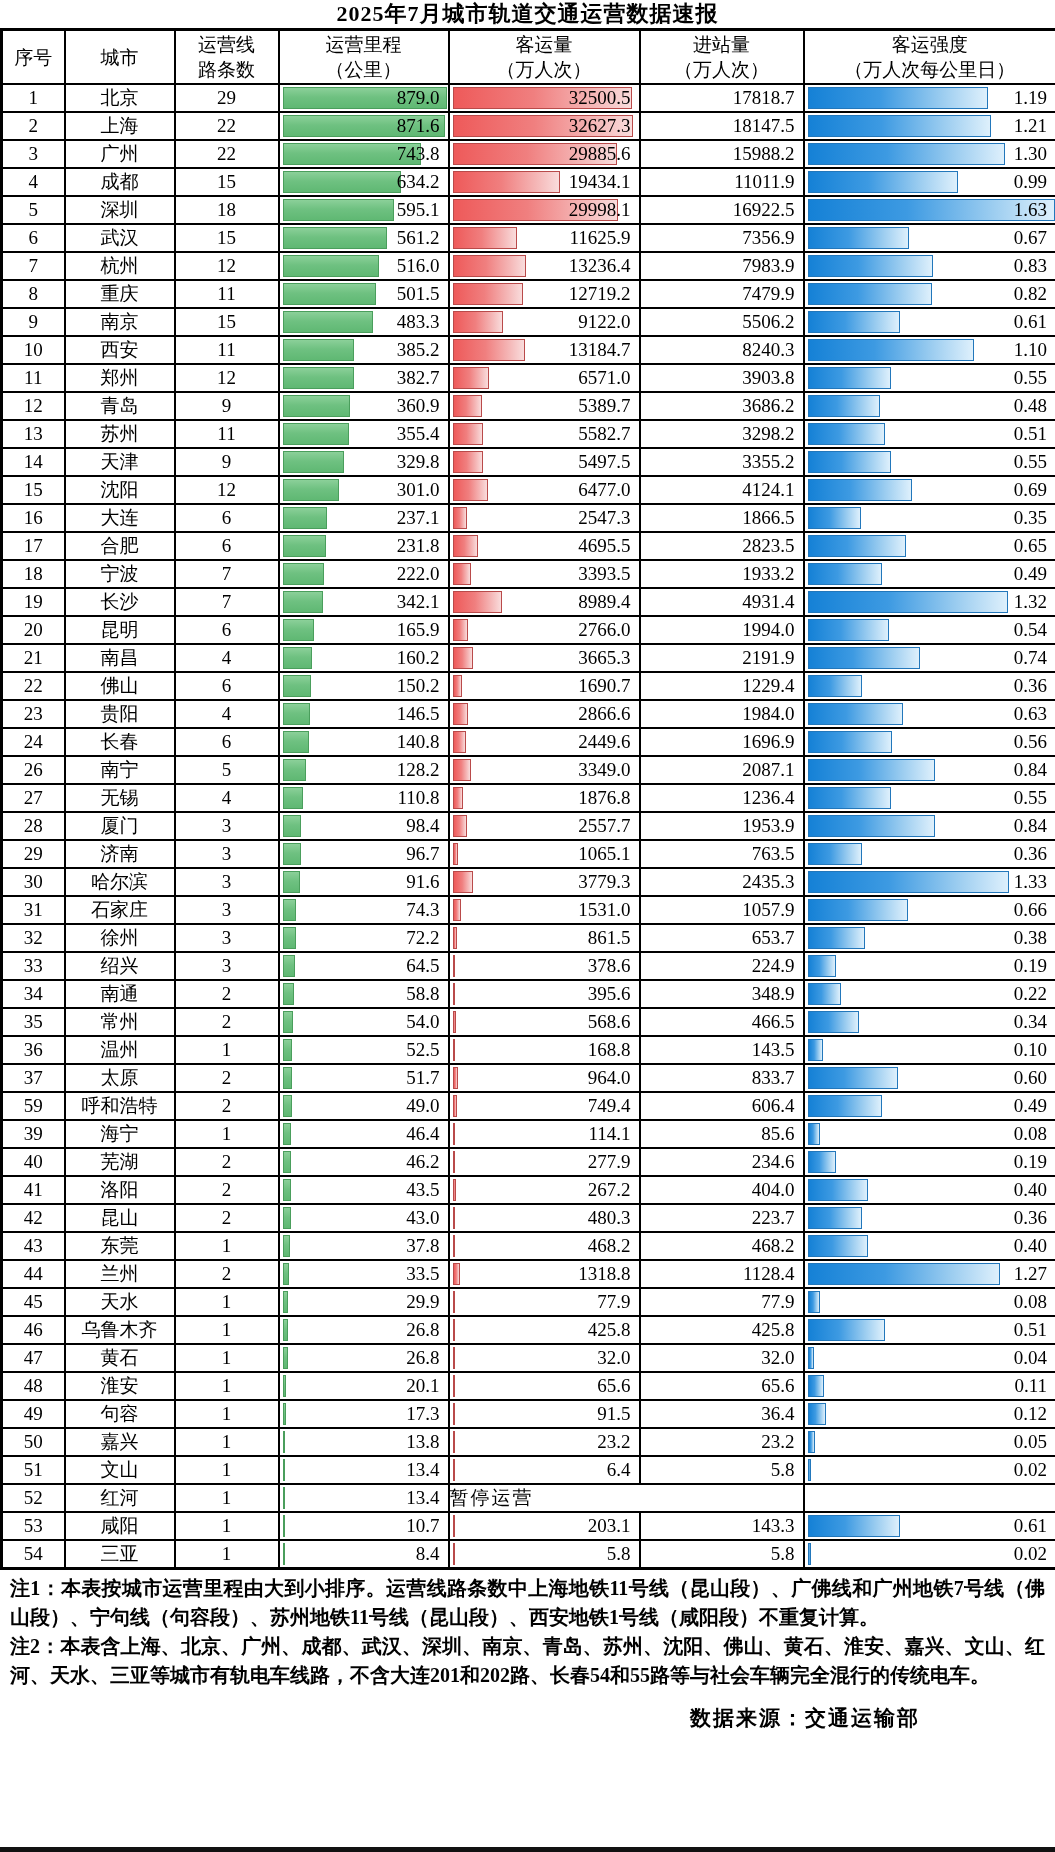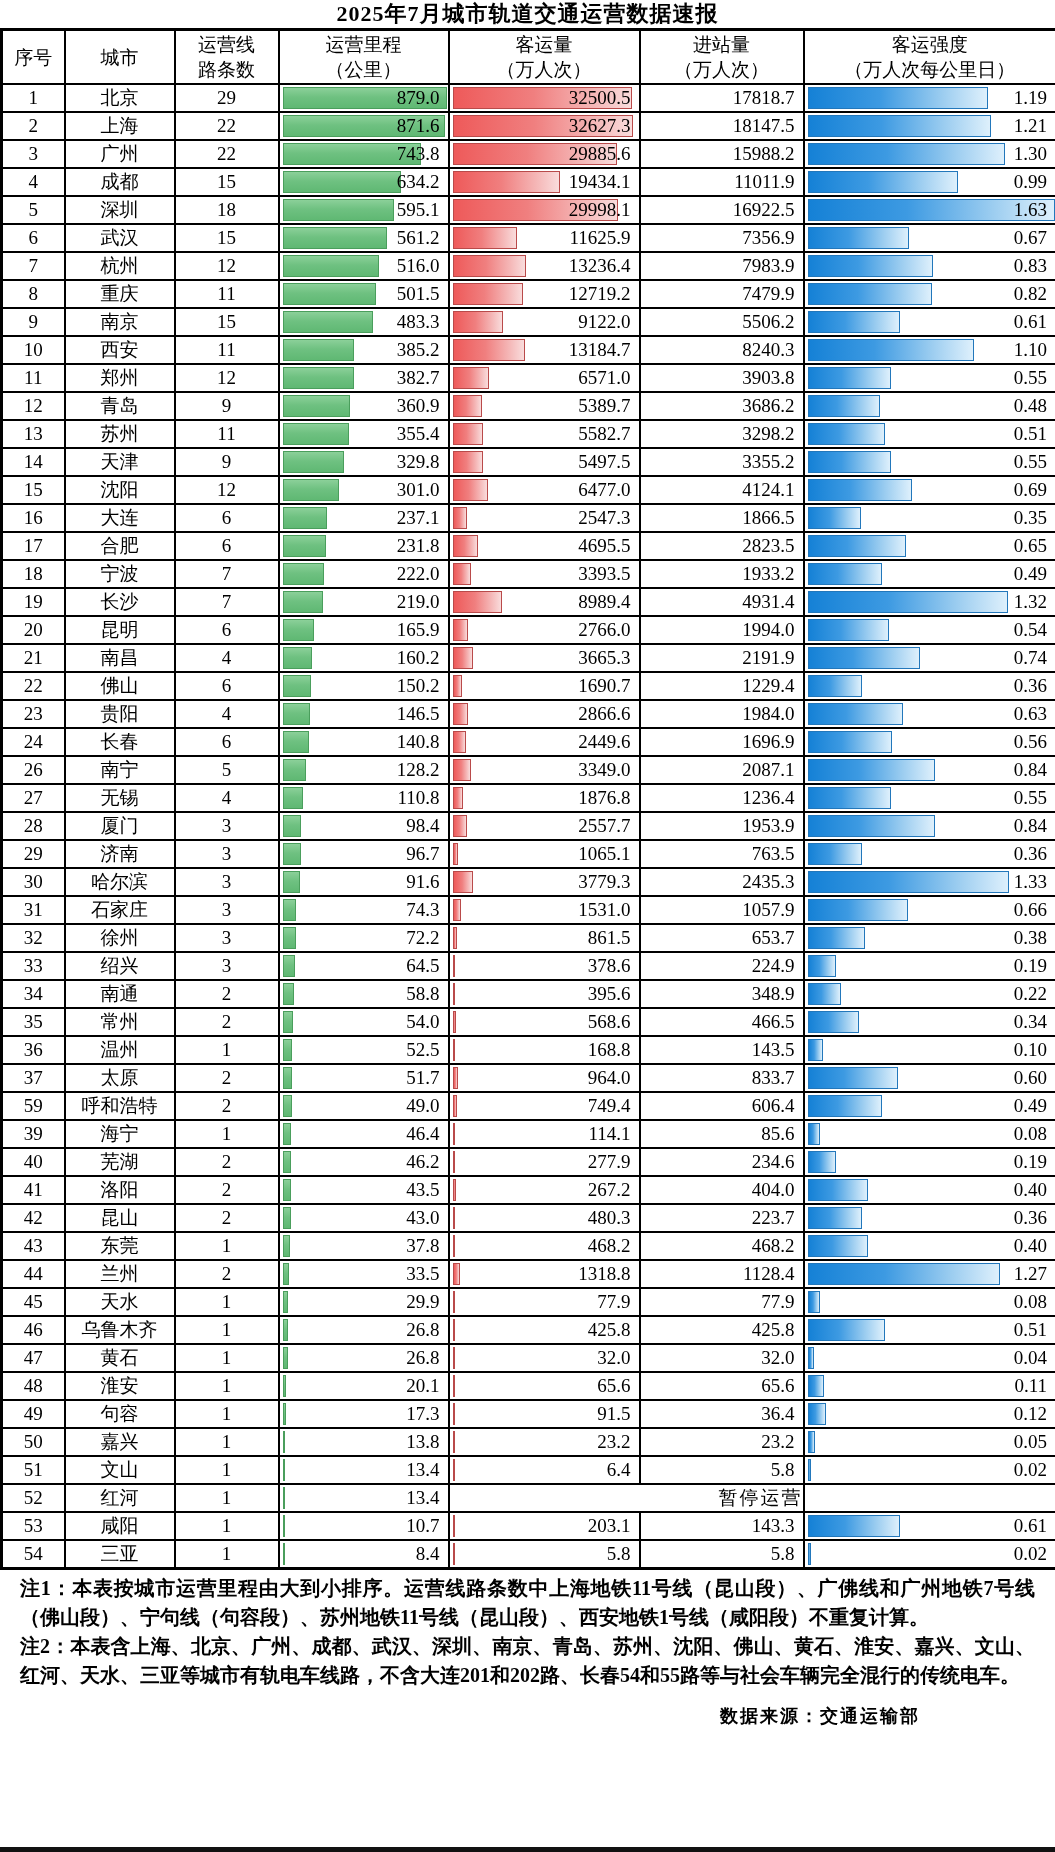--- a/index.html
+++ b/index.html
@@ -53,33 +53,33 @@
     border:1px solid #4a9e5c;
   }
   .bar.red {
     background:linear-gradient(90deg,#ee5a5a 0%,#f07f7f 45%,#f5b9b9 80%,#f9dcdc 100%);
     border:1px solid #b94a4a;
   }
   .bar.blue {
     background:linear-gradient(90deg,#1581d6 0%,#3d9ae2 40%,#9ccdf0 75%,#def0fc 100%);
     border:1px solid #2277bb;
   }
-  td.suspended { text-align:right; letter-spacing:2px; }
+  td.suspended { text-align:left; letter-spacing:2px; }
   .notes {
     margin-top:4px;
-    padding:0 20px;
+    padding:0 10px;
     font-size:20px;
     font-weight:bold;
     line-height:29px;
     text-align:justify;
   }
   .notes p { margin:0; }
   .source {
     margin-top:14px;
-    font-size:18px;
+    font-size:21px;
     font-weight:bold;
     text-align:right;
     padding-right:135px;
     letter-spacing:2px;
   }
   .bottom-rule {
     position:absolute; left:0; bottom:0;
     width:100%; height:5px;
     background:#111;
   }
@@ -490,21 +490,21 @@
             <div class="bar blue" style="width: 74.3px;"></div>
             <span class="num-pad">0.49</span>
           </td>
         </tr>
         <tr>
           <td class="c">19</td>
           <td class="c">长沙</td>
           <td class="c">7</td>
           <td class="bar-cell">
             <div class="bar green" style="width: 40.9px;"></div>
-            <span class="num-pad">219.0</span>
+            <span class="num-pad">342.1</span>
           </td>
           <td class="bar-cell">
             <div class="bar red" style="width: 49.6px;"></div>
             <span class="num-pad">8989.4</span>
           </td>
           <td class="num-cell">
             <span class="num-pad">4931.4</span>
           </td>
           <td class="bar-cell">
             <div class="bar blue" style="width: 200px;"></div>

